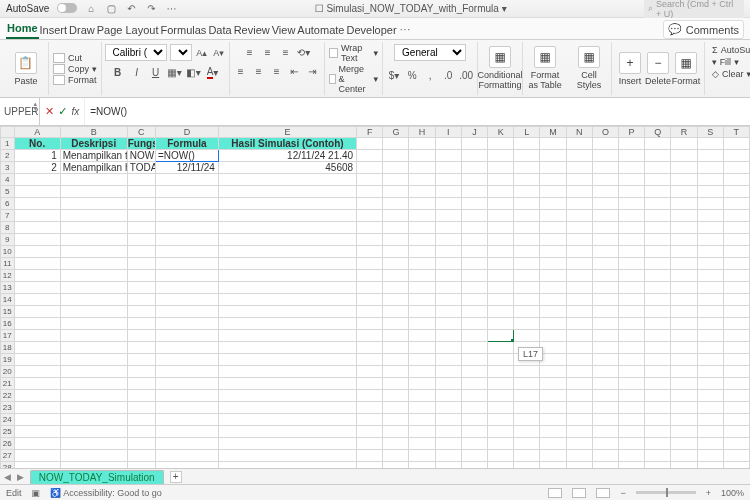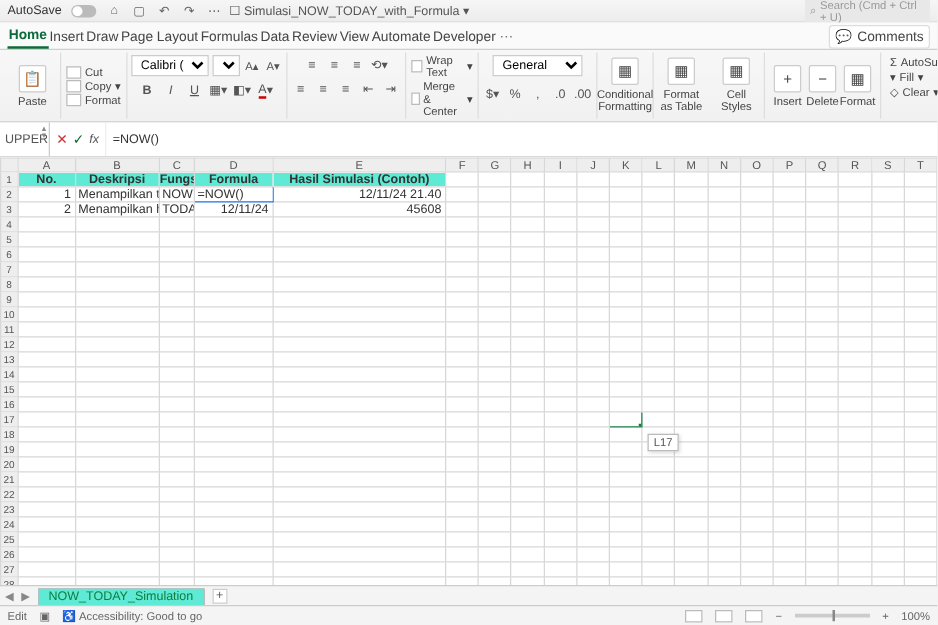--- a/index.html
+++ b/index.html
@@ -1,23 +1,23 @@
 <!DOCTYPE html>
 <html><head>
 <meta charset="utf-8">
 <style>
 *{box-sizing:border-box;margin:0;padding:0;font-family:-apple-system,BlinkMacSystemFont,"Segoe UI",sans-serif;-webkit-font-smoothing:antialiased}
 html,body{width:750px;height:500px;overflow:hidden;background:#f0f0f0;font-size:11px;color:#333}
 .app{display:flex;flex-direction:column;height:100%}
 .titlebar{height:18px;background:linear-gradient(#f6f6f6,#ececec);display:flex;align-items:center;padding:0 6px;gap:6px;font-size:10px;border-bottom:1px solid #ddd}
-.titlebar .left{display:flex;align-items:center;gap:8px;flex:0 0 auto}
+.titlebar .left{display:flex;gap:8px;flex:0 0 auto}
 .titlebar .toggle{width:20px;height:10px;border-radius:5px;background:#bbb;display:flex;align-items:center}
 .titlebar .toggle::before{content:"";width:8px;height:8px;border-radius:50%;background:#fff;margin-left:1px}
 .titlebar .ticon{width:12px;height:12px;display:inline-flex;align-items:center;justify-content:center;color:#666;font-size:10px}
-.titlebar .center{flex:1;text-align:left;color:#555}
+.titlebar .center{flex:1;text-align:center;color:#555}
 .titlebar .search{flex:0 0 100px;display:flex;align-items:center;background:#e8e8e8;border-radius:3px;padding:1px 4px;color:#999;font-size:9px;gap:3px}
 .tabs{height:22px;background:#fafafa;display:flex;align-items:flex-end;padding:0 6px;border-bottom:1px solid #cfcfcf;font-size:11px}
 .tabs .tab{padding:3px 1px;color:#444;cursor:pointer;font-weight:500}
 .tabs .tab.active{color:#0a6b3a;border-bottom:2px solid #0a6b3a;font-weight:600}
 .tabs .dots{color:#777;padding:3px 2px}
 .tabs .spacer{flex:1}
 .tabs .comments{display:flex;align-items:center;gap:4px;color:#444;font-size:11px;padding:2px 4px;border:1px solid #ddd;border-radius:3px;background:#fff}
 .ribbon{height:58px;background:linear-gradient(#f7f7f7,#f1f1f1);display:flex;align-items:stretch;border-bottom:1px solid #ccc;padding:2px 4px;gap:0}
 .rgroup{display:flex;flex-direction:column;align-items:center;justify-content:flex-start;padding:1px 4px;position:relative}
 .rgroup.sep{border-right:1px solid #ddd}

